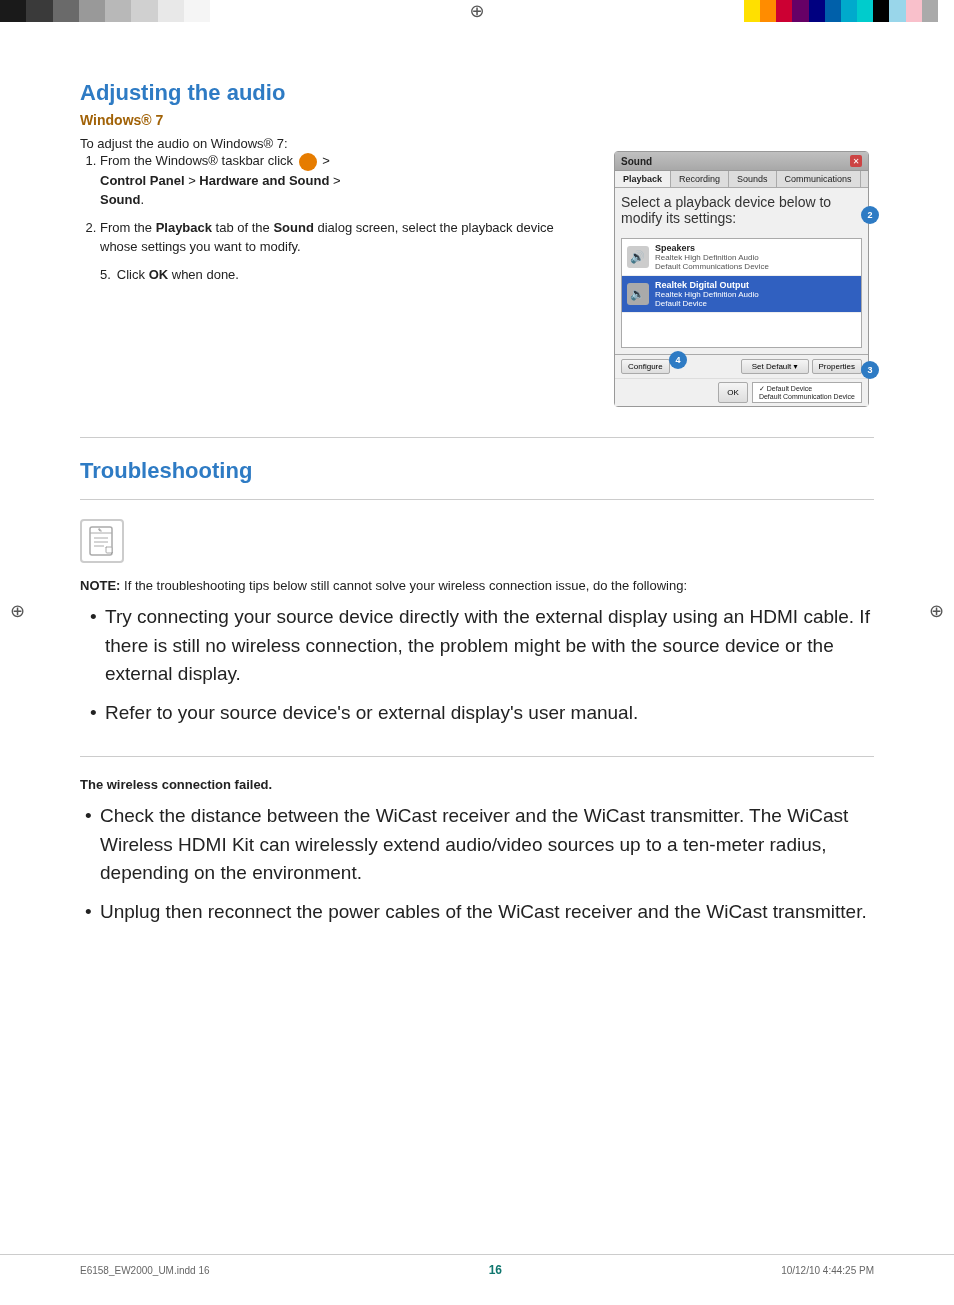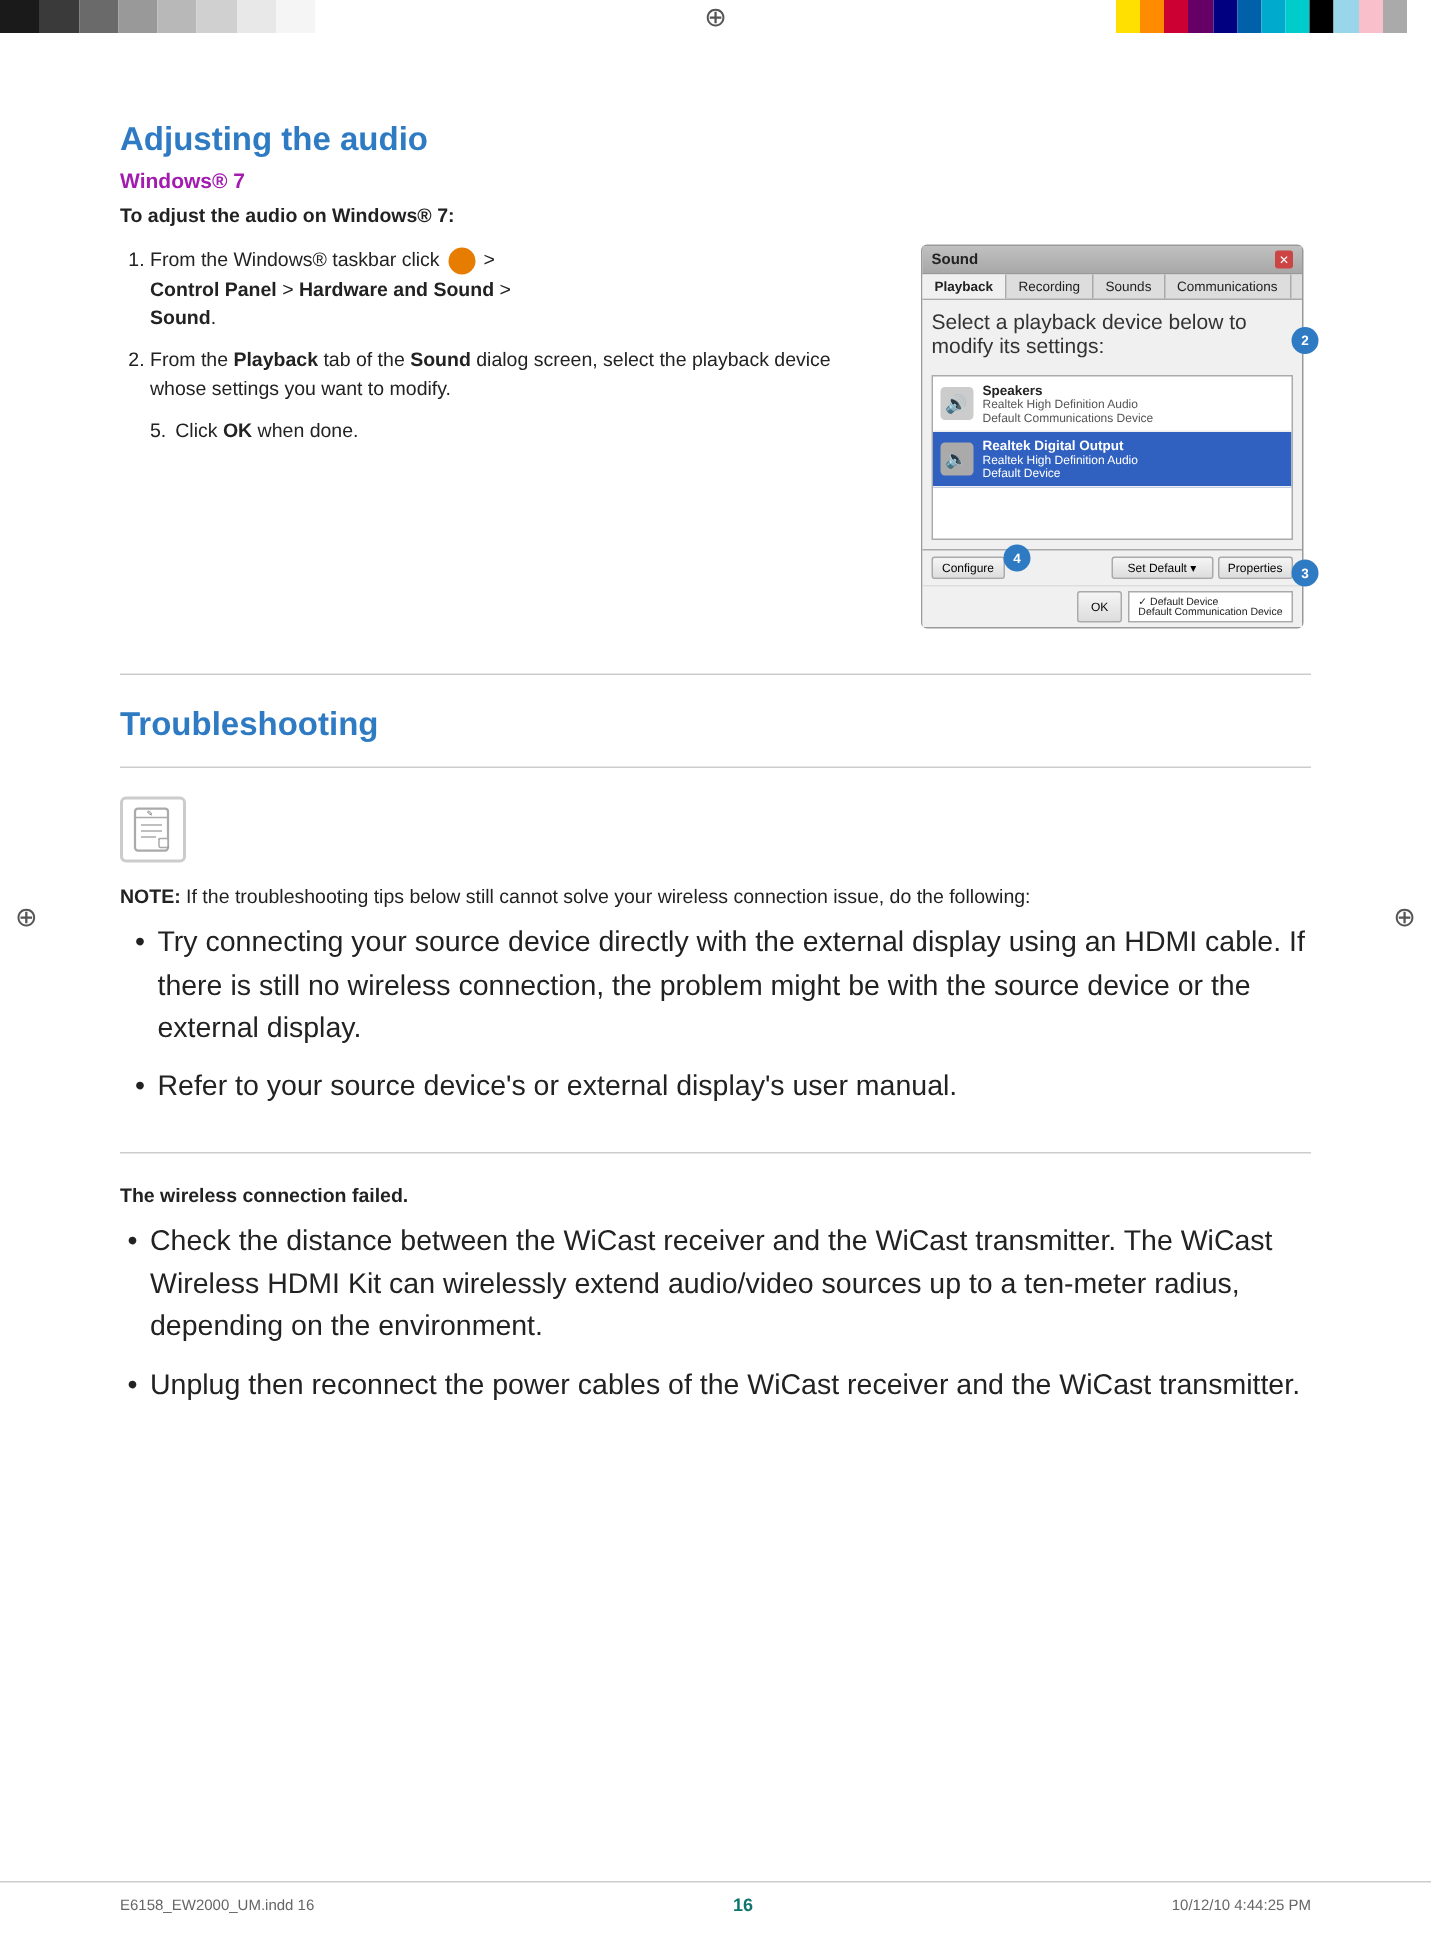--- a/index.html
+++ b/index.html
@@ -56,30 +56,29 @@
 
     
     .section-title {
       color: #2e7bc4;
       font-size: 22px;
       font-weight: bold;
       margin-bottom: 6px;
     }
 
     .sub-heading {
-      color: #a21caf;
+      color: #a16207;
       font-size: 14px;
       font-weight: bold;
       margin-bottom: 8px;
     }
 
     .bold-heading {
       font-size: 13px;
-      font-weight: bold;
-      margin-bottom: 12px;
+      font-weight: normal;
     }
 
     
     .audio-section {
       display: flex;
       gap: 32px;
       margin-bottom: 30px;
     }
 
     .audio-text {

